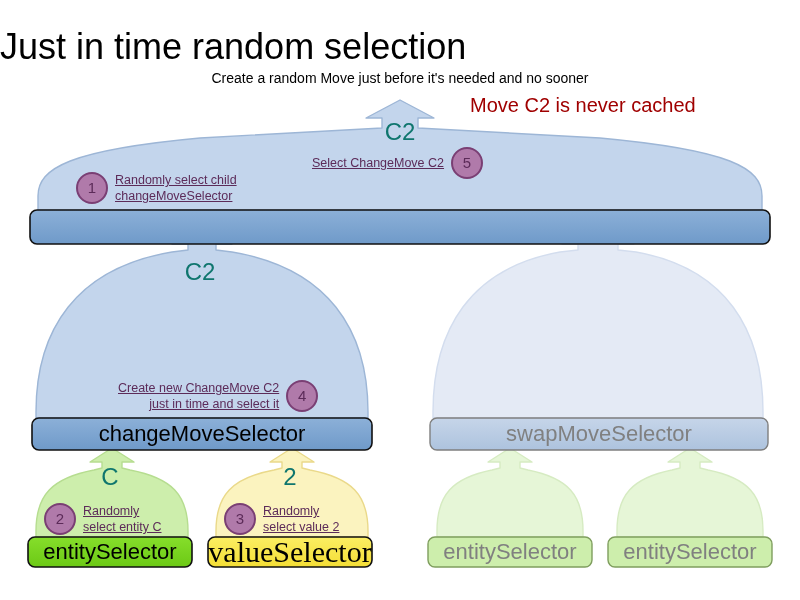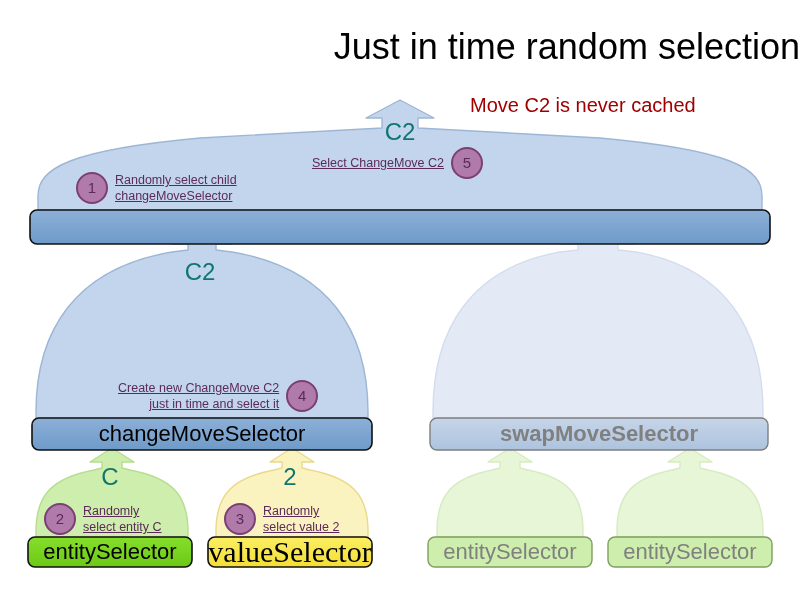--- a/index.html
+++ b/index.html
@@ -27,21 +27,21 @@
     pointer-events: none;
   }
   .txt {
     position: absolute;
     white-space: pre;
   }
   
   .page-title {
     left: 0; top: 26px;
     width: 800px;
-    text-align: right;
+    text-align: left;
     font-size: 36px;
     color: #000000;
     font-family: "Liberation Sans", sans-serif;
   }
   .page-subtitle {
     left: 0; top: 70px;
     width: 800px;
     text-align: center;
     font-size: 14px;
     color: #000000;
@@ -59,21 +59,21 @@
     text-align: center;
     color: #000000;
     display: flex;
     align-items: center;
     justify-content: center;
   }
   .boxlabel.faded { color: #808080; }
 
   .lbl-union   { left: 30px;  top: 210px; width: 740px; height: 34px; font-size: 22px; }
   .lbl-change  { left: 32px;  top: 418px; width: 340px; height: 32px; font-size: 22px; }
-  .lbl-swap    { left: 430px; top: 418px; width: 338px; height: 32px; font-size: 22px; font-weight: bold; }
+  .lbl-swap    { left: 430px; top: 418px; width: 338px; height: 32px; font-size: 22px; }
   .lbl-entity1 { left: 28px;  top: 537px; width: 164px; height: 30px; font-size: 22px; }
   .lbl-value1  { left: 208px; top: 537px; width: 164px; height: 30px; font-size: 30px; font-family: Liberation Serif, serif; }
   .lbl-entity2 { left: 428px; top: 537px; width: 164px; height: 30px; font-size: 22px; }
   .lbl-entity3 { left: 608px; top: 537px; width: 164px; height: 30px; font-size: 22px; }
 
   
   .payload {
     position: absolute;
     text-align: center;
     font-size: 24px;
@@ -282,20 +282,21 @@
     <g>
       <rect x="428" y="537" width="164" height="30" rx="7" ry="7" fill="#cdeeac" stroke="#7f9e5e" stroke-width="1.4"></rect>
     </g>
 
     <g>
       <rect x="608" y="537" width="164" height="30" rx="7" ry="7" fill="#cdeeac" stroke="#7f9e5e" stroke-width="1.4"></rect>
     </g>
   </svg>
 
   <div class="txt page-title">Just in time random selection</div>
+  <div class="txt page-subtitle">Create a random Move just before it's needed and no sooner</div>
   <div class="txt note-red">Move C2 is never cached</div>
 
   <div class="payload pl-union">C2</div>
   <div class="payload pl-change">C2</div>
   <div class="payload pl-entity">C</div>
   <div class="payload pl-value">2</div>
 
   <div class="boxlabel lbl-change">changeMoveSelector</div>
   <div class="boxlabel lbl-swap faded">swapMoveSelector</div>
   <div class="boxlabel lbl-entity1">entitySelector</div>

